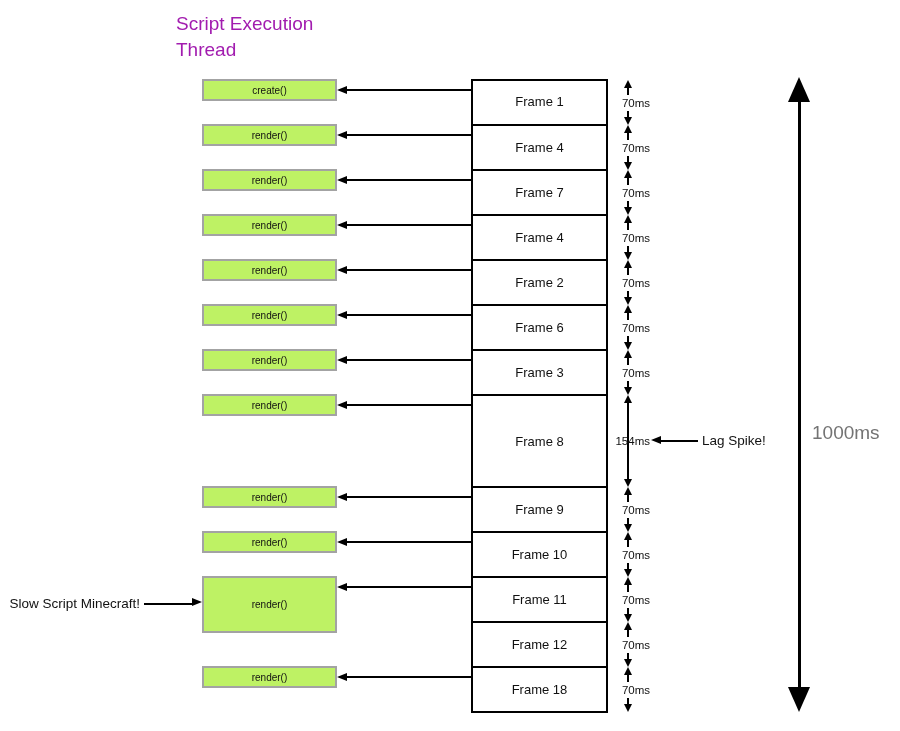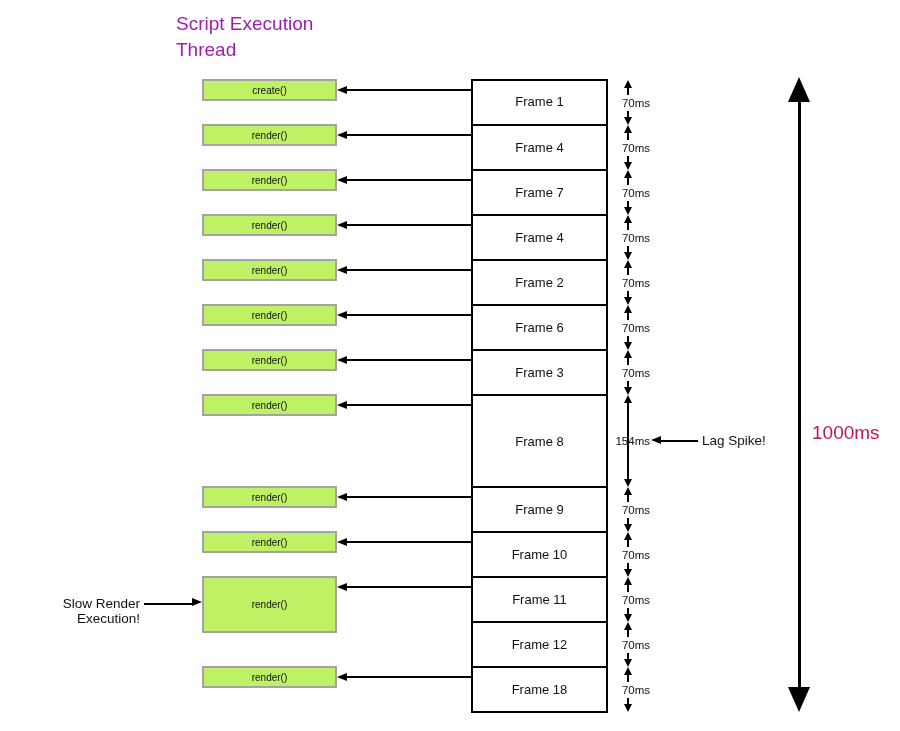--- a/index.html
+++ b/index.html
@@ -32,21 +32,21 @@
     line-height:14px; color:#111111;
   }
   .ah { position:absolute; width:0; height:0; }
   .ah-left  { border-top:4.5px solid transparent; border-bottom:4.5px solid transparent; border-right:10px solid #000; }
   .ah-right { border-top:4.5px solid transparent; border-bottom:4.5px solid transparent; border-left:10px solid #000; }
   .ah-up    { border-left:4.5px solid transparent; border-right:4.5px solid transparent; border-bottom:8px solid #000; }
   .ah-down  { border-left:4.5px solid transparent; border-right:4.5px solid transparent; border-top:8px solid #000; }
   .ah-up-big   { border-left:11px solid transparent; border-right:11px solid transparent; border-bottom:25px solid #000; }
   .ah-down-big { border-left:11px solid transparent; border-right:11px solid transparent; border-top:25px solid #000; }
   .note { position:absolute; font-size:13.5px; color:#111111; }
-  .total-label { position:absolute; font-size:19px; line-height:23px; color:#be185d; }
+  .total-label { position:absolute; font-size:19px; line-height:23px; color:#737373; }
 </style>
 </head>
 <body>
 
 <div id="stage">
 
   <div class="hdr" style="left:176px; top:11px;">Script Execution
 Thread</div>
 
 
@@ -176,21 +176,21 @@
       <div class="dur-label" style="left:606px; top:682.5px;">70ms</div>
       <div class="vline" style="left:627.25px; top:697.5px; height:7.5px;"></div>
       <div class="ah ah-down" style="left:623.5px; top:704px;"></div>
       <div class="frame-outline" style="left:471px; top:79px; width:137px; height:634px;"></div>
     </div>
 
   <div class="ah ah-left" style="left:651px; top:436px;"></div>
   <div class="cline" style="left:660px; top:440px; width:38px;"></div>
   <div class="note" style="left:702px; top:433px;">Lag Spike!</div>
 
-  <div class="note" style="left:0px; top:596px; width:140px; text-align:right;">Slow Render Execution!</div>
+  <div class="note" style="left:0px; top:596px; width:140px; text-align:right;">Slow Script Minecraft!</div>
   <div class="cline" style="left:144px; top:603px; width:50px;"></div>
   <div class="ah ah-right" style="left:192px; top:598px;"></div>
 
   <div class="ah ah-up-big" style="left:788px; top:77px;"></div>
   <div class="abs" style="left:798px; top:95px; width:3px; height:602px; background:#000;"></div>
   <div class="ah ah-down-big" style="left:788px; top:687px;"></div>
 
   <div class="total-label" style="left:812px; top:421px;">
     <div>1000ms</div>
   </div>

